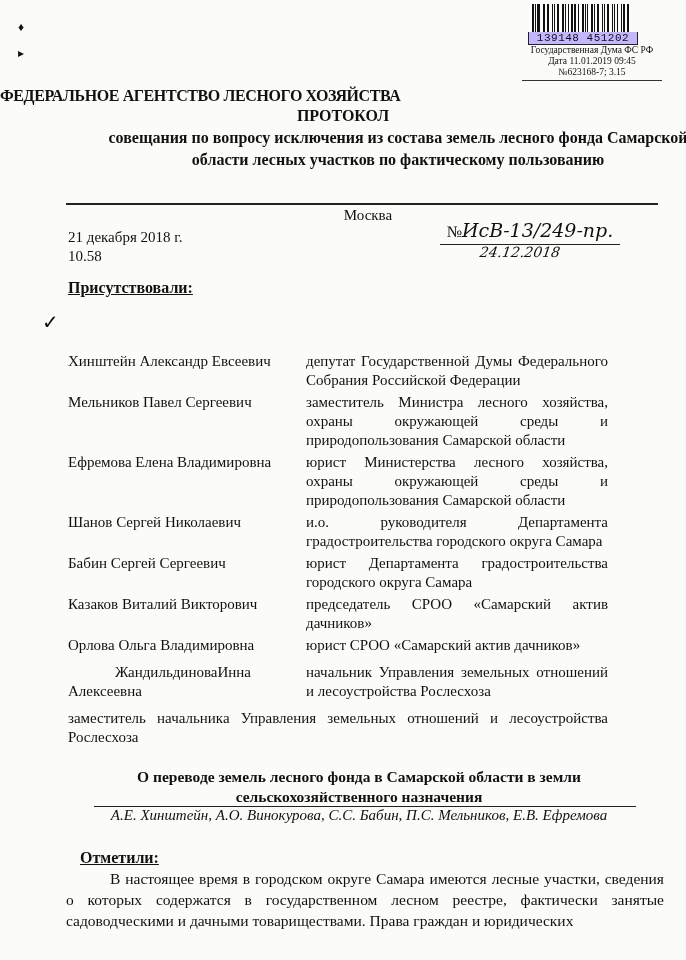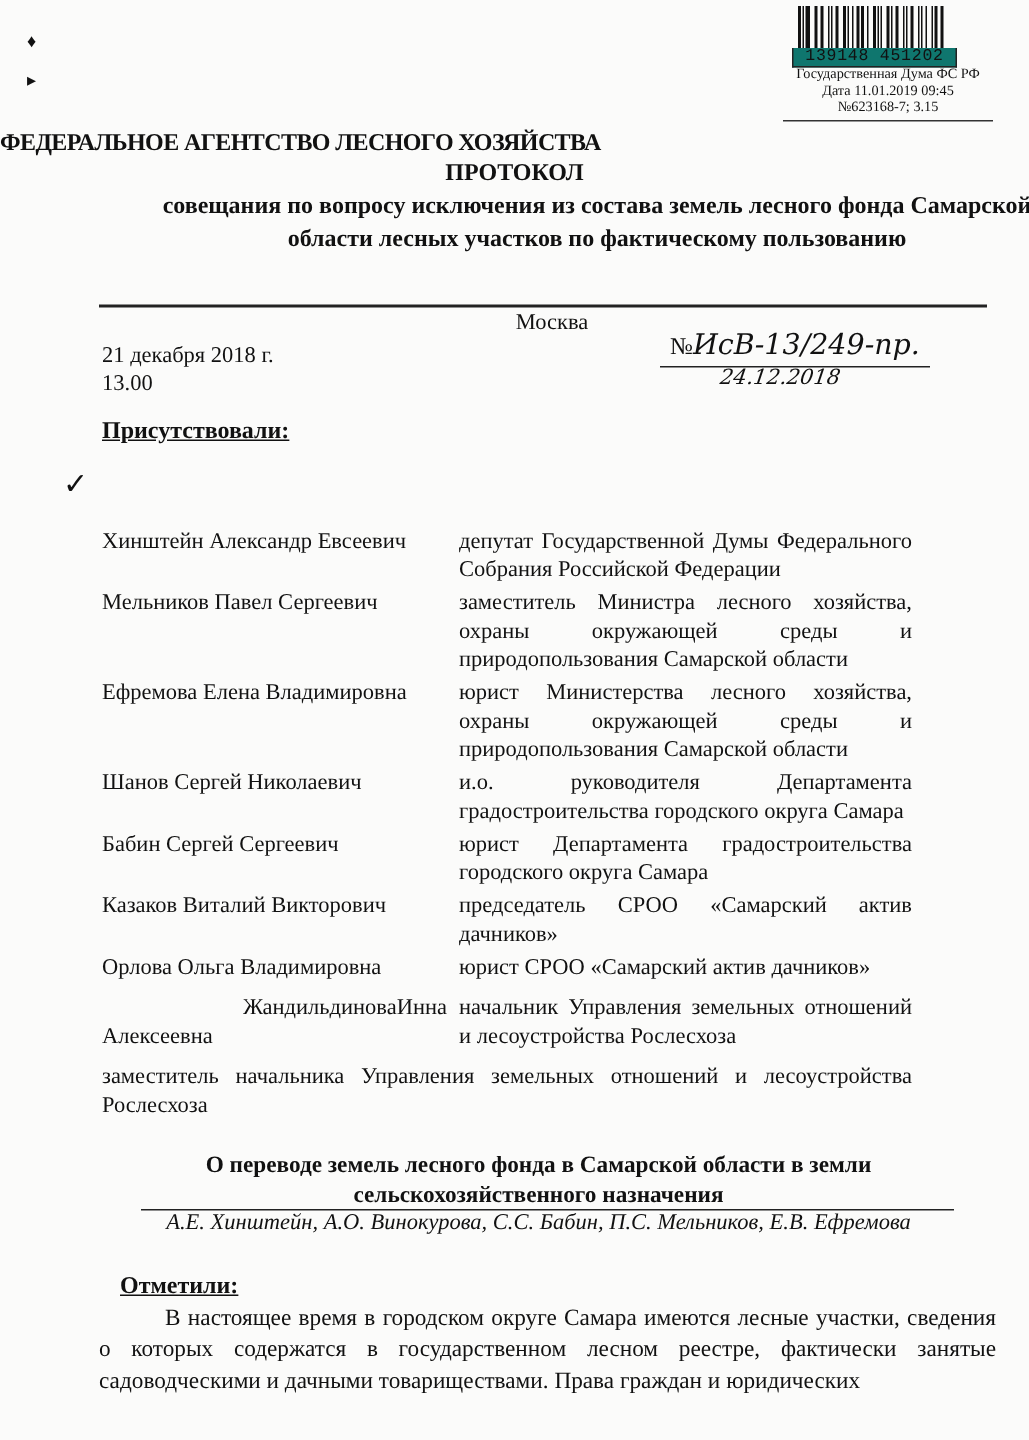--- a/index.html
+++ b/index.html
@@ -9,21 +9,21 @@
     font-family: "Liberation Serif", "DejaVu Serif", serif;
     color: #111;
     position: relative;
   }
   .abs { position: absolute; }
 
   
   .stamp { left: 508px; top: 4px; width: 168px; text-align: center; }
   .barcode { display: flex; justify-content: center; align-items: flex-end; height: 28px; margin-left: 24px; width: 100px; }
   .barcode span { display: inline-block; background: #111; height: 28px; }
-  .barcode-num { font-family: "Liberation Mono", "DejaVu Sans Mono", monospace; font-size: 11px; letter-spacing: 0.5px; margin-left: 20px; width: 108px; border: 1px solid #222; border-top: none; line-height: 12px; background:#0f766e; }
+  .barcode-num { font-family: "Liberation Mono", "DejaVu Sans Mono", monospace; font-size: 11px; letter-spacing: 0.5px; margin-left: 20px; width: 108px; border: 1px solid #222; border-top: none; line-height: 12px; background:#c4b5fd; }
   .stamp-line { font-size: 9.5px; line-height: 11px; }
   .stamp-rule { border-top: 1px solid #333; width: 140px; margin: 2px auto 0; }
 
   .margin-mark { font-size: 12px; color: #111; }
 
   .h-agency { left: 0; width: 686px; top: 87px; text-align: left; font-weight: bold; font-size: 16px; letter-spacing: -0.4px; }
   .h-protocol { left: 0; width: 686px; top: 107px; text-align: center; font-weight: bold; font-size: 16px; }
   .h-subject { left: 128px; width: 540px; top: 127px; text-align: center; font-weight: bold; font-size: 16px; line-height: 22px; }
   .h-subject div:first-child { margin-left: -60px; width: 660px; }
 
@@ -34,21 +34,21 @@
   .regnum .no { font-style: normal; font-family: "Liberation Serif", serif; font-size: 16px; }
   .regdate { left: 480px; top: 244px; font-style: italic; font-size: 14px; font-family: "DejaVu Serif", serif; transform: skewX(-8deg); }
 
   .present-label { left: 68px; top: 279px; font-weight: bold; font-size: 16px; text-decoration: underline; }
 
   .attendees { left: 68px; top: 312px; width: 540px; font-size: 15px; margin-top: 40px; }
   .row { display: flex; line-height: 19px; margin-bottom: 0; }
   .row.gap { margin-bottom: 3px; }
   .name { width: 238px; flex: none; }
   .name.split { display: block; }
-  .name.split .l1 { display: flex; justify-content: flex-end; }
+  .name.split .l1 { display: flex; justify-content: center; }
   .role { flex: 1; text-align: justify; text-align-last: left; }
   .check { left: 42px; top: 310px; font-size: 20px; font-family: "DejaVu Sans", sans-serif; }
 
   .topic { left: 0; width: 686px; top: 767px; text-align: center; font-weight: bold; font-size: 15.5px; line-height: 20px; margin-left: 16px; }
   .rule-topic { left: 94px; top: 806px; width: 542px; border-top: 1.5px solid #222; }
   .speakers { left: 0; width: 686px; top: 807px; text-align: center; font-style: italic; font-size: 15px; margin-left: 16px; }
 
   .noted-label { left: 80px; top: 849px; font-weight: bold; font-size: 16px; text-decoration: underline; }
   .body-text { left: 66px; top: 868px; width: 598px; font-size: 15.5px; line-height: 21px; text-align: justify; text-indent: 44px; }
 </style>
@@ -102,21 +102,21 @@
 <div class="abs h-protocol">ПРОТОКОЛ</div>
 <div class="abs h-subject">
   <div>совещания по вопросу исключения из состава земель лесного фонда Самарской</div>
   <div>области лесных  участков по фактическому пользованию</div>
 </div>
 
 <div class="abs rule-top"></div>
 <div class="abs city">Москва</div>
 <div class="abs date">
   <div>21 декабря 2018 г.</div>
-  <div>13.00</div>
+  <div>10.58</div>
 </div>
 <div class="abs regnum">
   <span class="no">№</span><span>ИсВ-13/249-пр.</span>
 </div>
 <div class="abs regdate">24.12.2018</div>
 
 <div class="abs present-label">Присутствовали:</div>
 <div class="abs check">✓</div>
 
 <div class="abs attendees">

